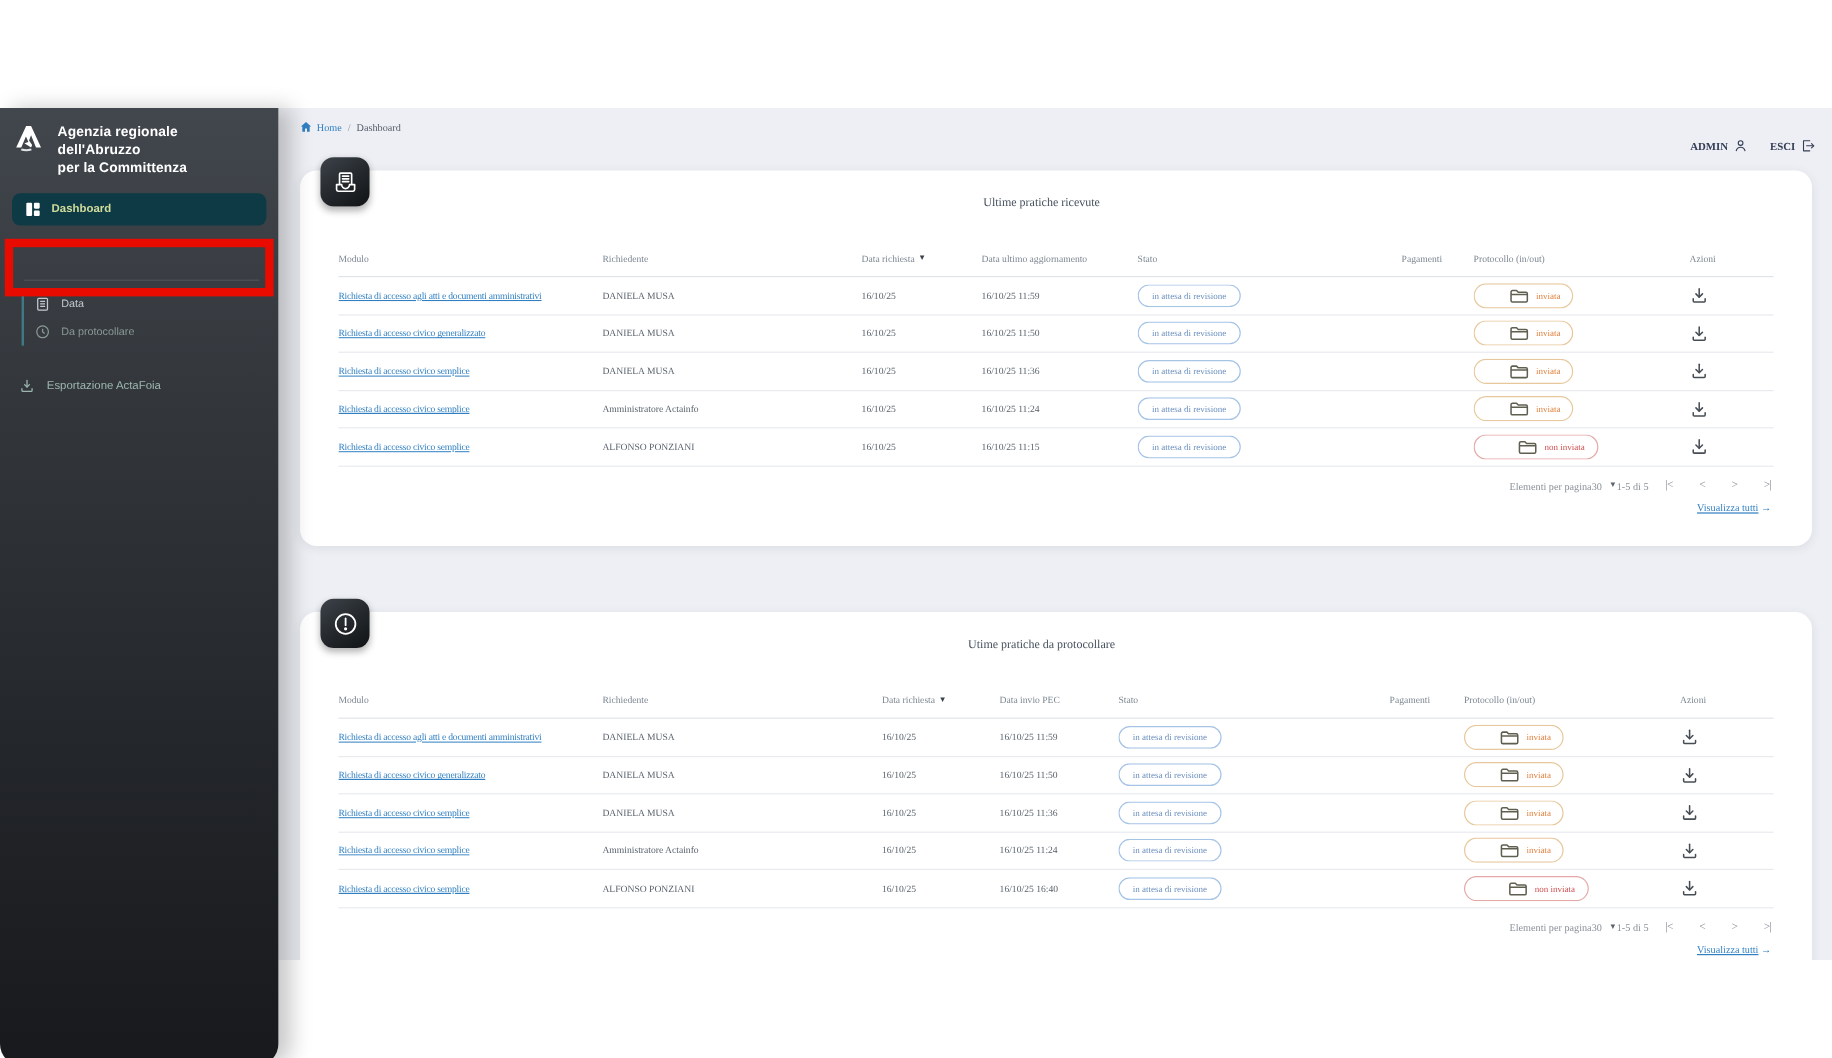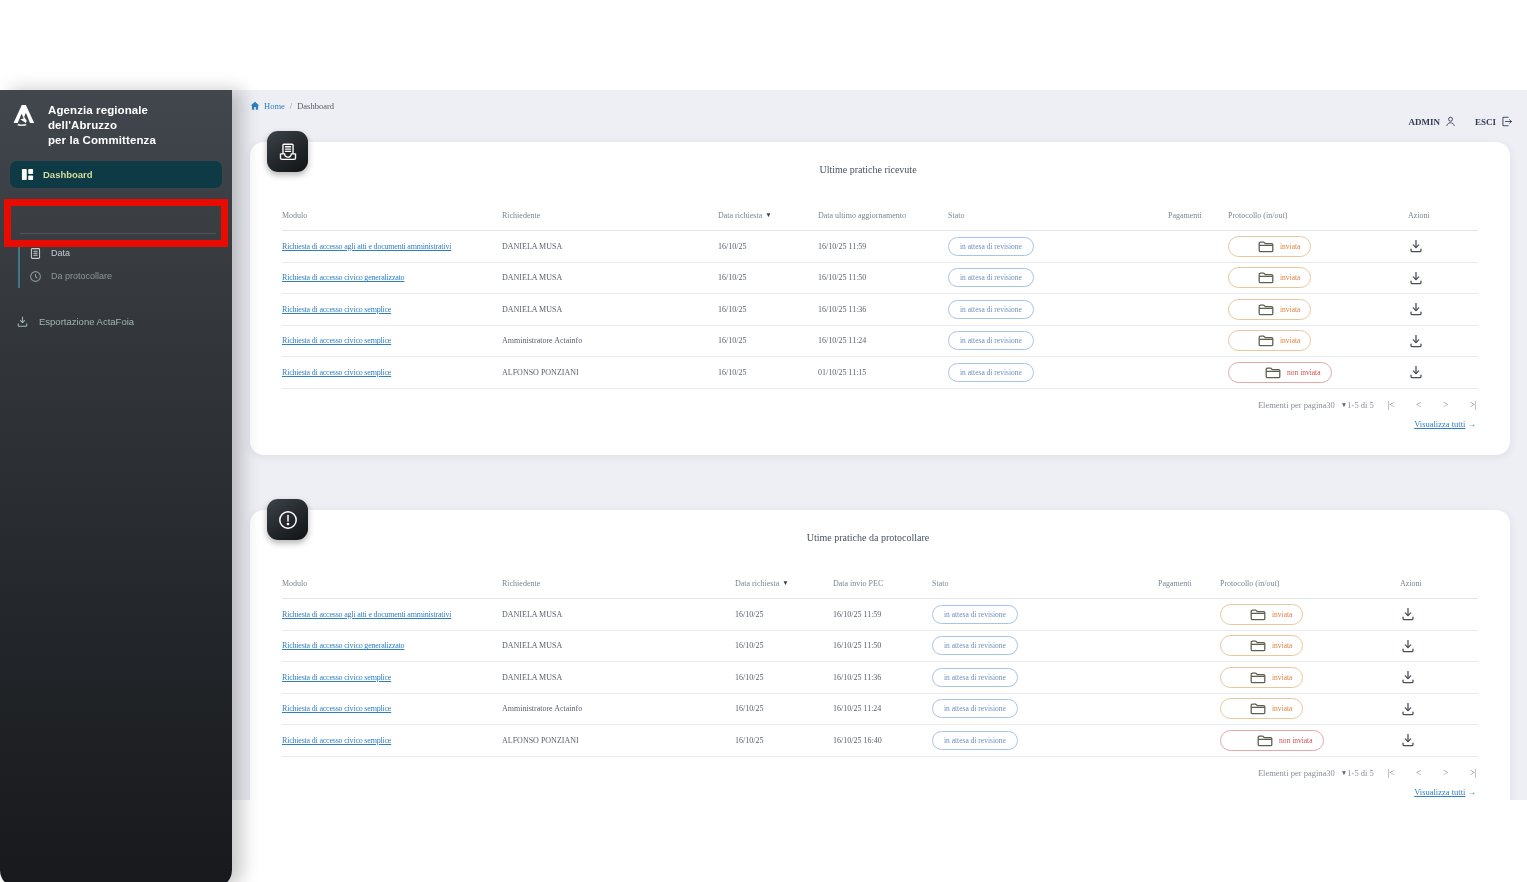--- a/index.html
+++ b/index.html
@@ -283,21 +283,21 @@
             <div class="cell right"><button class="dl-btn"><span><svg width="16" height="16" viewBox="0 0 20 20" fill="none" stroke="#474d54" stroke-width="1.6" stroke-linecap="round" stroke-linejoin="round">
                     <path d="M10 3.2v8.6"></path>
                     <path d="M6.6 8.6 10 12l3.4-3.4"></path>
                     <path d="M3.8 13.8v2.2a1 1 0 0 0 1 1h10.4a1 1 0 0 0 1-1v-2.2"></path>
                   </svg></span></button></div>
           </div>
           <div class="trow">
             <a class="cell link" href="#">Richiesta di accesso civico semplice</a>
             <div class="cell">ALFONSO PONZIANI</div>
             <div class="cell">16/10/25</div>
-            <div class="cell">01/10/25 11:15</div>
+            <div class="cell">16/10/25 11:15</div>
             <div class="cell"><span class="status-pill">in attesa di revisione</span></div>
             <div class="cell"></div>
             <div class="cell"><span class="proto-pill not-sent">
                 <span>
                   <svg width="16" height="13" viewBox="0 0 20 16" fill="none" stroke="#5f5f50" stroke-width="1.6" stroke-linejoin="round">
                     <path d="M1.5 4a1.5 1.5 0 0 1 1.5-1.5h4.2L9 4.3h8a1.5 1.5 0 0 1 1.5 1.5v7.2A1.5 1.5 0 0 1 17 14.5H3A1.5 1.5 0 0 1 1.5 13z"></path>
                     <path d="M1.5 6.6h17"></path>
                   </svg>
                 </span>
                 <span>non inviata</span>

